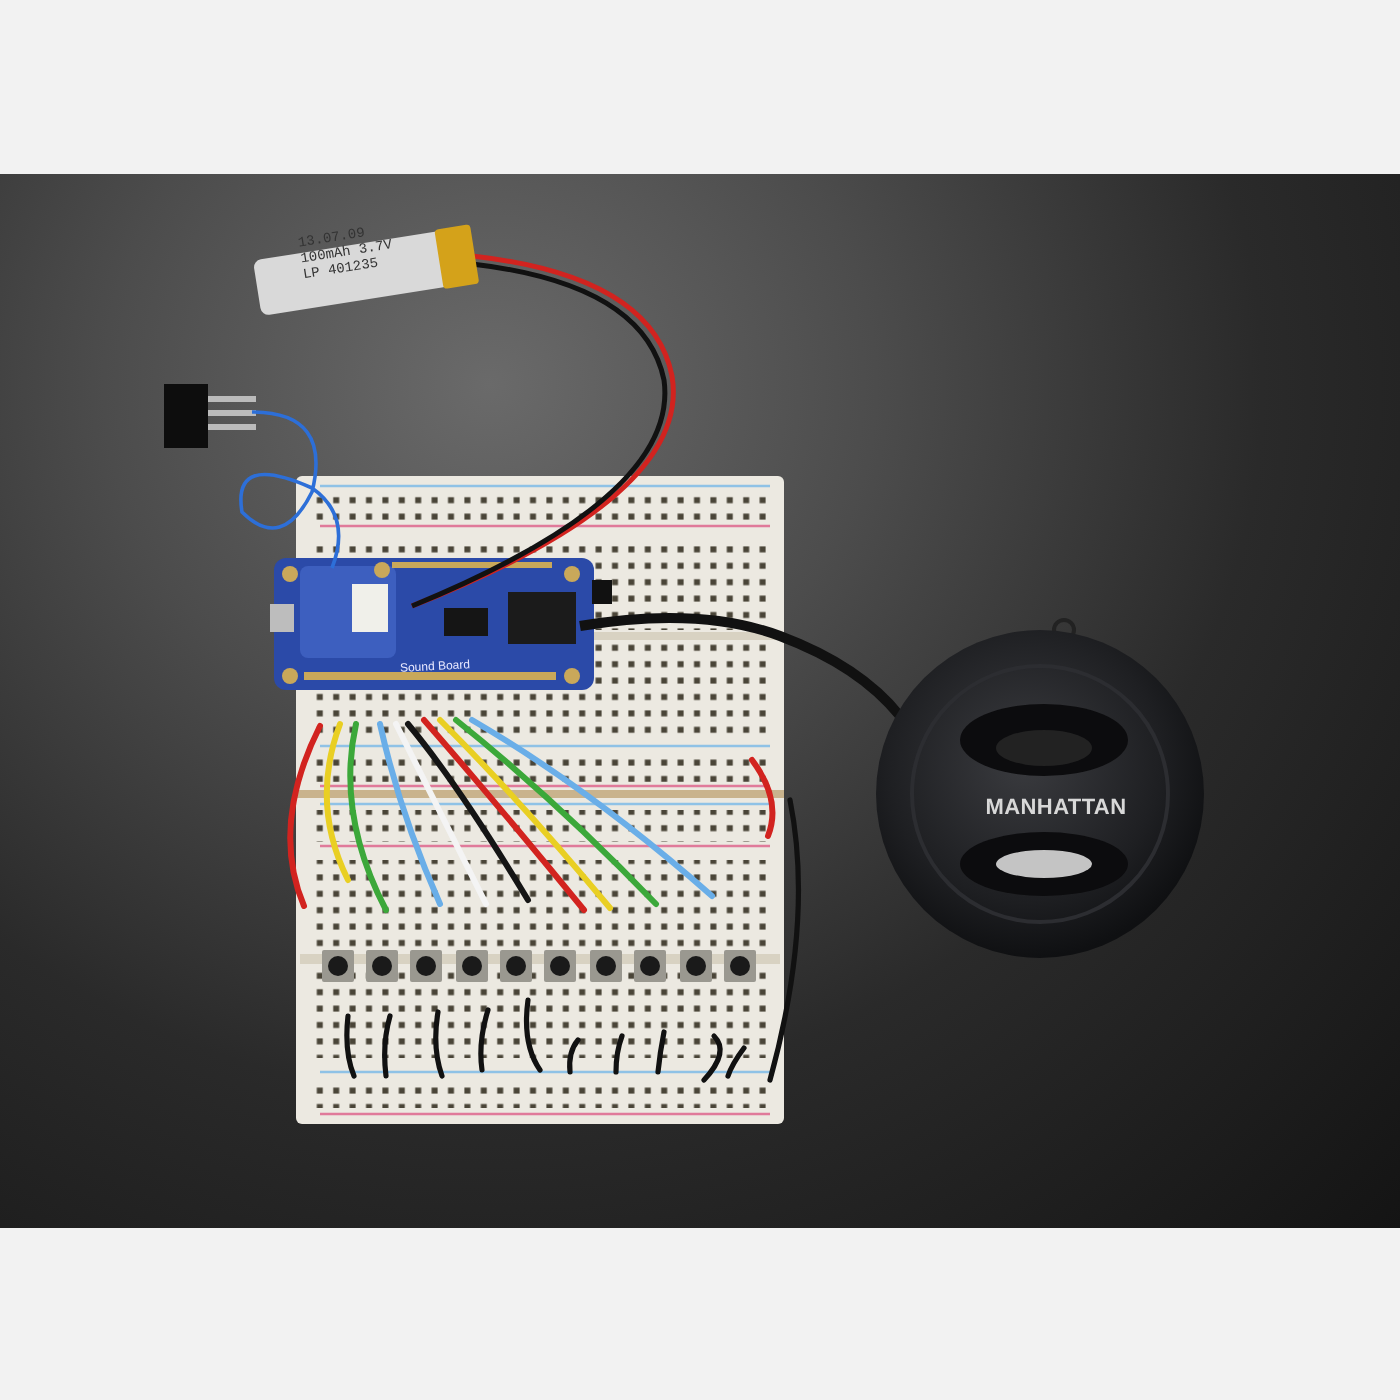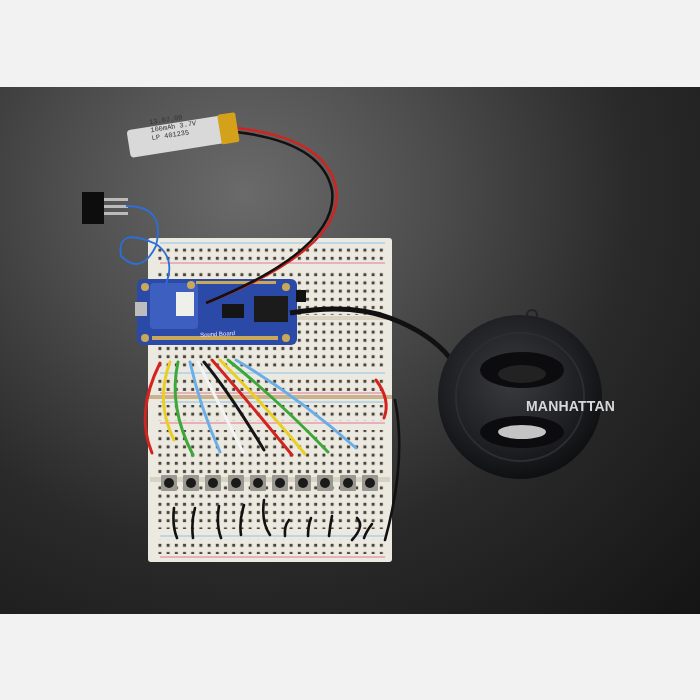--- a/index.html
+++ b/index.html
@@ -1,21 +1,21 @@
 <!DOCTYPE html>
 <html><head>
   <meta charset="utf-8">
   <style>
     html, body { margin: 0; padding: 0; }
     body { width: 700px; height: 700px; background: #f2f2f2; position: relative; overflow: hidden; font-family: "Liberation Sans", sans-serif; }
     .photo { position: absolute; left: 0; top: 87px; width: 700px; height: 527px;
       background: radial-gradient(ellipse at 35% 20%, #6a6a6a 0%, #4c4c4c 30%, #2a2a2a 60%, #141414 100%); }
     svg { position: absolute; left: 0; top: 0; }
     .speaker-label { position: absolute; left: 490px; top: 398px; width: 76px; text-align: center;
-      color: #d8d8d8; font-weight: bold; font-size: 14px; letter-spacing: 0.2px; font-family: "Liberation Sans", sans-serif; margin-left: 36px; }
+      color: #d8d8d8; font-weight: bold; font-size: 11px; letter-spacing: 0.2px; font-family: "Liberation Sans", sans-serif; }
     .batt-label { position: absolute; left: 150px; top: 112px; width: 80px; font-size: 7px; color: #333;
       transform: rotate(-9deg); line-height: 8px; font-family: "Liberation Mono", monospace; }
     .board-label { position: absolute; left: 200px; top: 331px; font-size: 6px; color: #e8e8ff; transform: rotate(-3deg); }
   </style>
 </head>
 <body>
 
 <div class="photo"></div>
 
 <svg width="700" height="700" viewBox="0 0 700 700">

